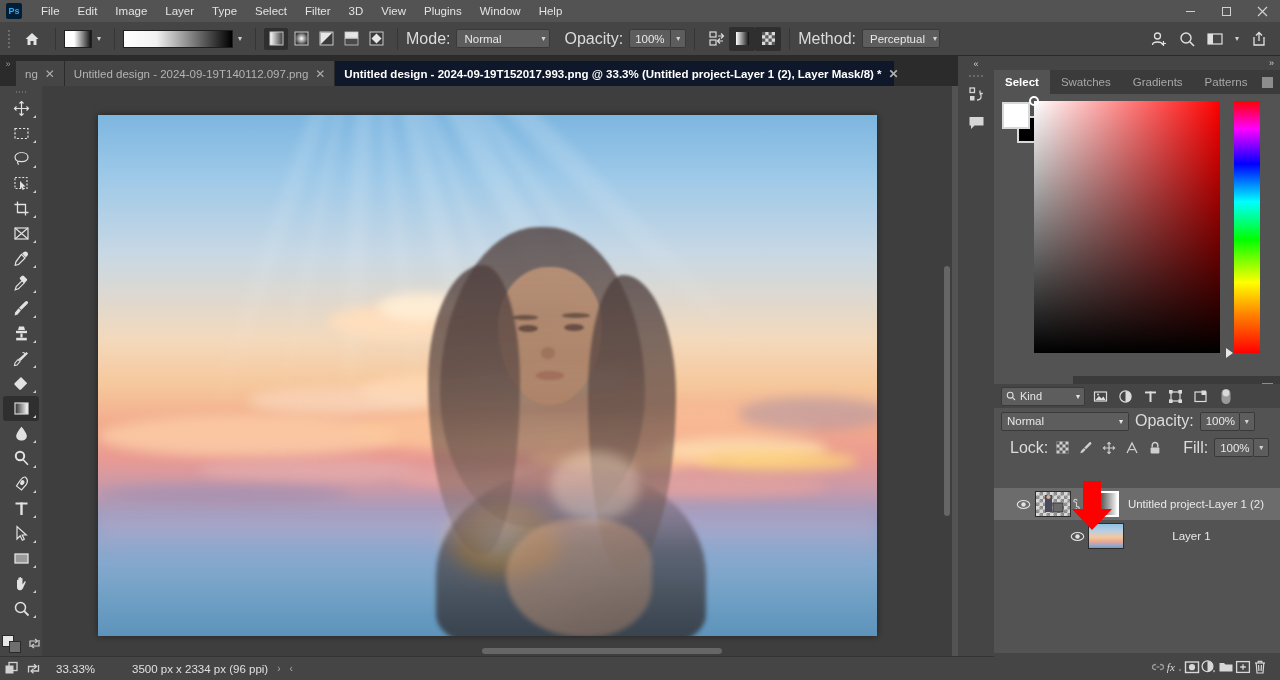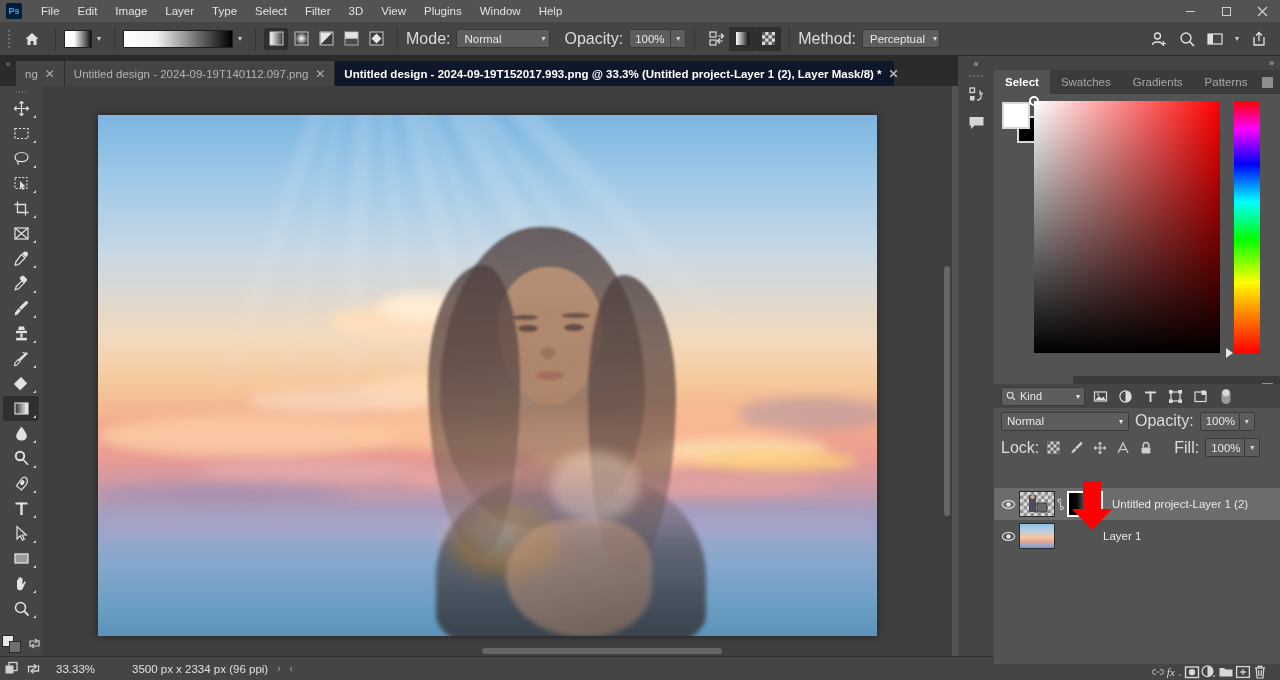--- a/index.html
+++ b/index.html
@@ -188,32 +188,32 @@
   .layerspanel { position:absolute; left:0; top:328px; width:286px; height:296px; background:#535353; }
   .filterrow { height:24px; display:flex; align-items:center; padding:0 7px; gap:6px; background:#454545; }
   .kinddd { width:84px;height:19px;background:#5d5d5d;border:1px solid #3a3a3a;border-radius:2px;
      display:flex;align-items:center;padding:0 4px;gap:4px;font-size:11px;color:#e6e6e6;}
   .kinddd .a { margin-left:auto; font-size:8px; }
   .filt-ic { width:19px;height:19px;display:flex;align-items:center;justify-content:center;}
   .blendrow { height:26px; display:flex; align-items:center; padding:0 7px; gap:6px; }
   .blend-dd { width:128px;height:19px;background:#5d5d5d;border:1px solid #3a3a3a;border-radius:2px;
      display:flex;align-items:center;padding:0 5px;font-size:11.5px;color:#e8e8e8;}
   .blend-dd .a { margin-left:auto;font-size:8px;}
-  .lockrow { height:27px; display:flex; align-items:center; padding:0 7px; gap:6px; }
+  .lockrow { height:27px; display:flex; align-items:center; padding:0 7px; gap:6px;margin-left:9px; }
   .lock-ic { width:17px;height:18px;display:flex;align-items:center;justify-content:center;}
   .layerlist { position:absolute; left:0; top:104px; width:286px; height:165px; background:#535353; }
-  .layerrow { height:32px; display:flex; align-items:center; padding-left:3px; }
+  .layerrow { height:32px; display:flex; align-items:center; padding-left:3px;justify-content:center; }
   .layerrow.sel { background:#6c6c6c; }
   .eye { width:22px;height:32px;display:flex;align-items:center;justify-content:center;}
   .thumb-img { width:36px;height:26px;border:1px solid #2c2c2c; }
   .maskthumb { width:36px;height:26px;border:2px solid #ffffff;
      background:linear-gradient(90deg,#000 0%, #000 22%, #e9e9e9 96%, #ffffff 100%); }
   .linkic { width:12px; display:flex;align-items:center;justify-content:center;color:#d0d0d0;}
   .layername { margin-left:9px; font-size:11.5px; color:#e9e9e9; }
-  .layerfooter { position:absolute; left:0; bottom:0; width:286px; height:16px; background:#454545;
+  .layerfooter { position:absolute; left:0; bottom:0; width:286px; height:27px; background:#454545;
      display:flex; align-items:center; justify-content:flex-end; padding-right:12px;}
   .lf-ic { width:17px;height:17px;display:flex;align-items:center;justify-content:center;}
 
   
   .statusbar { position:absolute; left:0; bottom:0; width:994px; height:24px; background:#454545;
      display:flex; align-items:center; border-top:1px solid #333; }
   .st-ic { width:22px;height:24px;display:flex;align-items:center;justify-content:center;}
   .st-zoom { width:74px; padding-left:12px; font-size:11.5px; color:#e0e0e0; }
   .st-info { font-size:11.5px; color:#e0e0e0; padding-left:14px; }
   .st-arrow { color:#a9a9a9; font-size:10px; padding:0 9px; }

